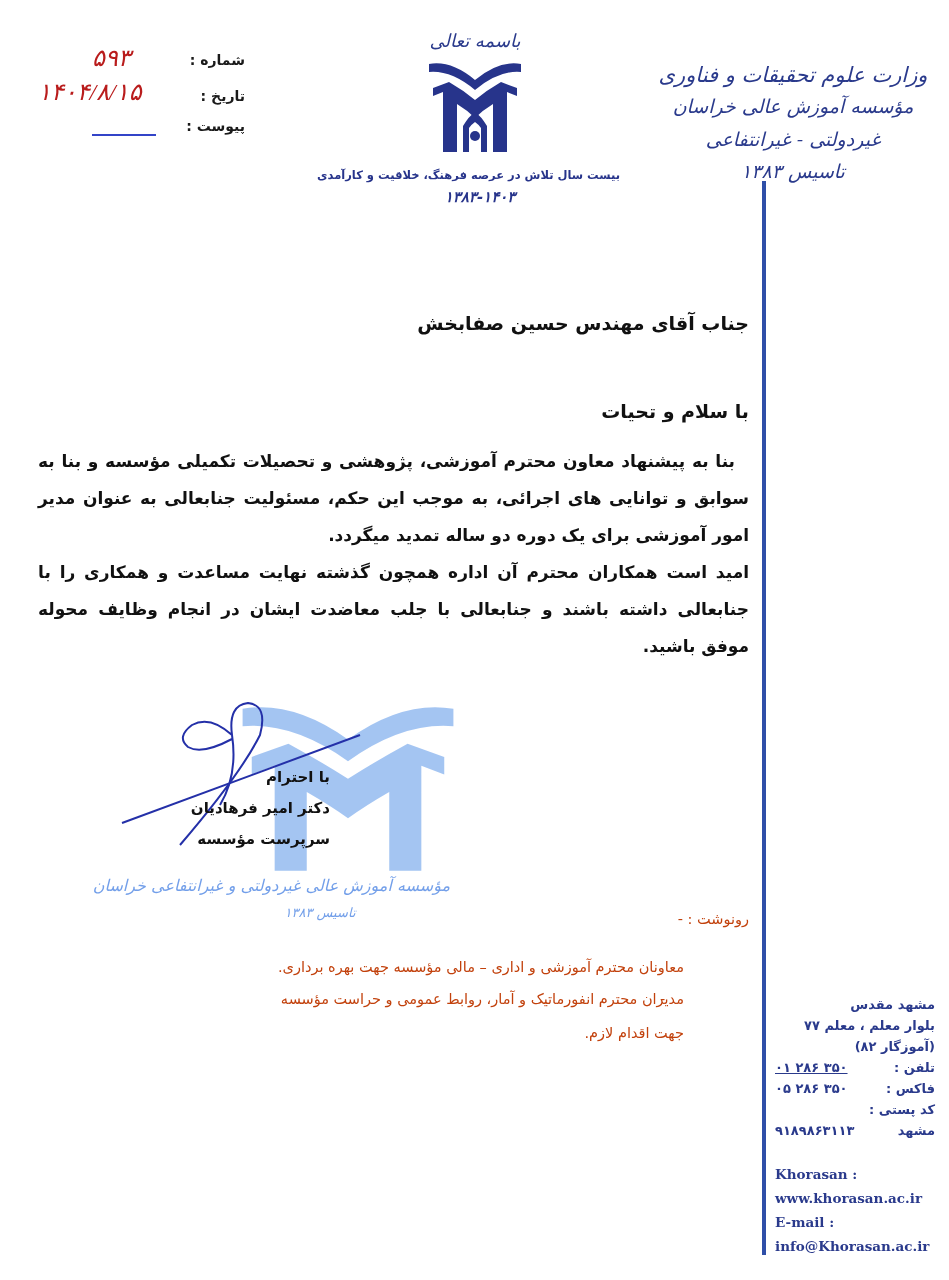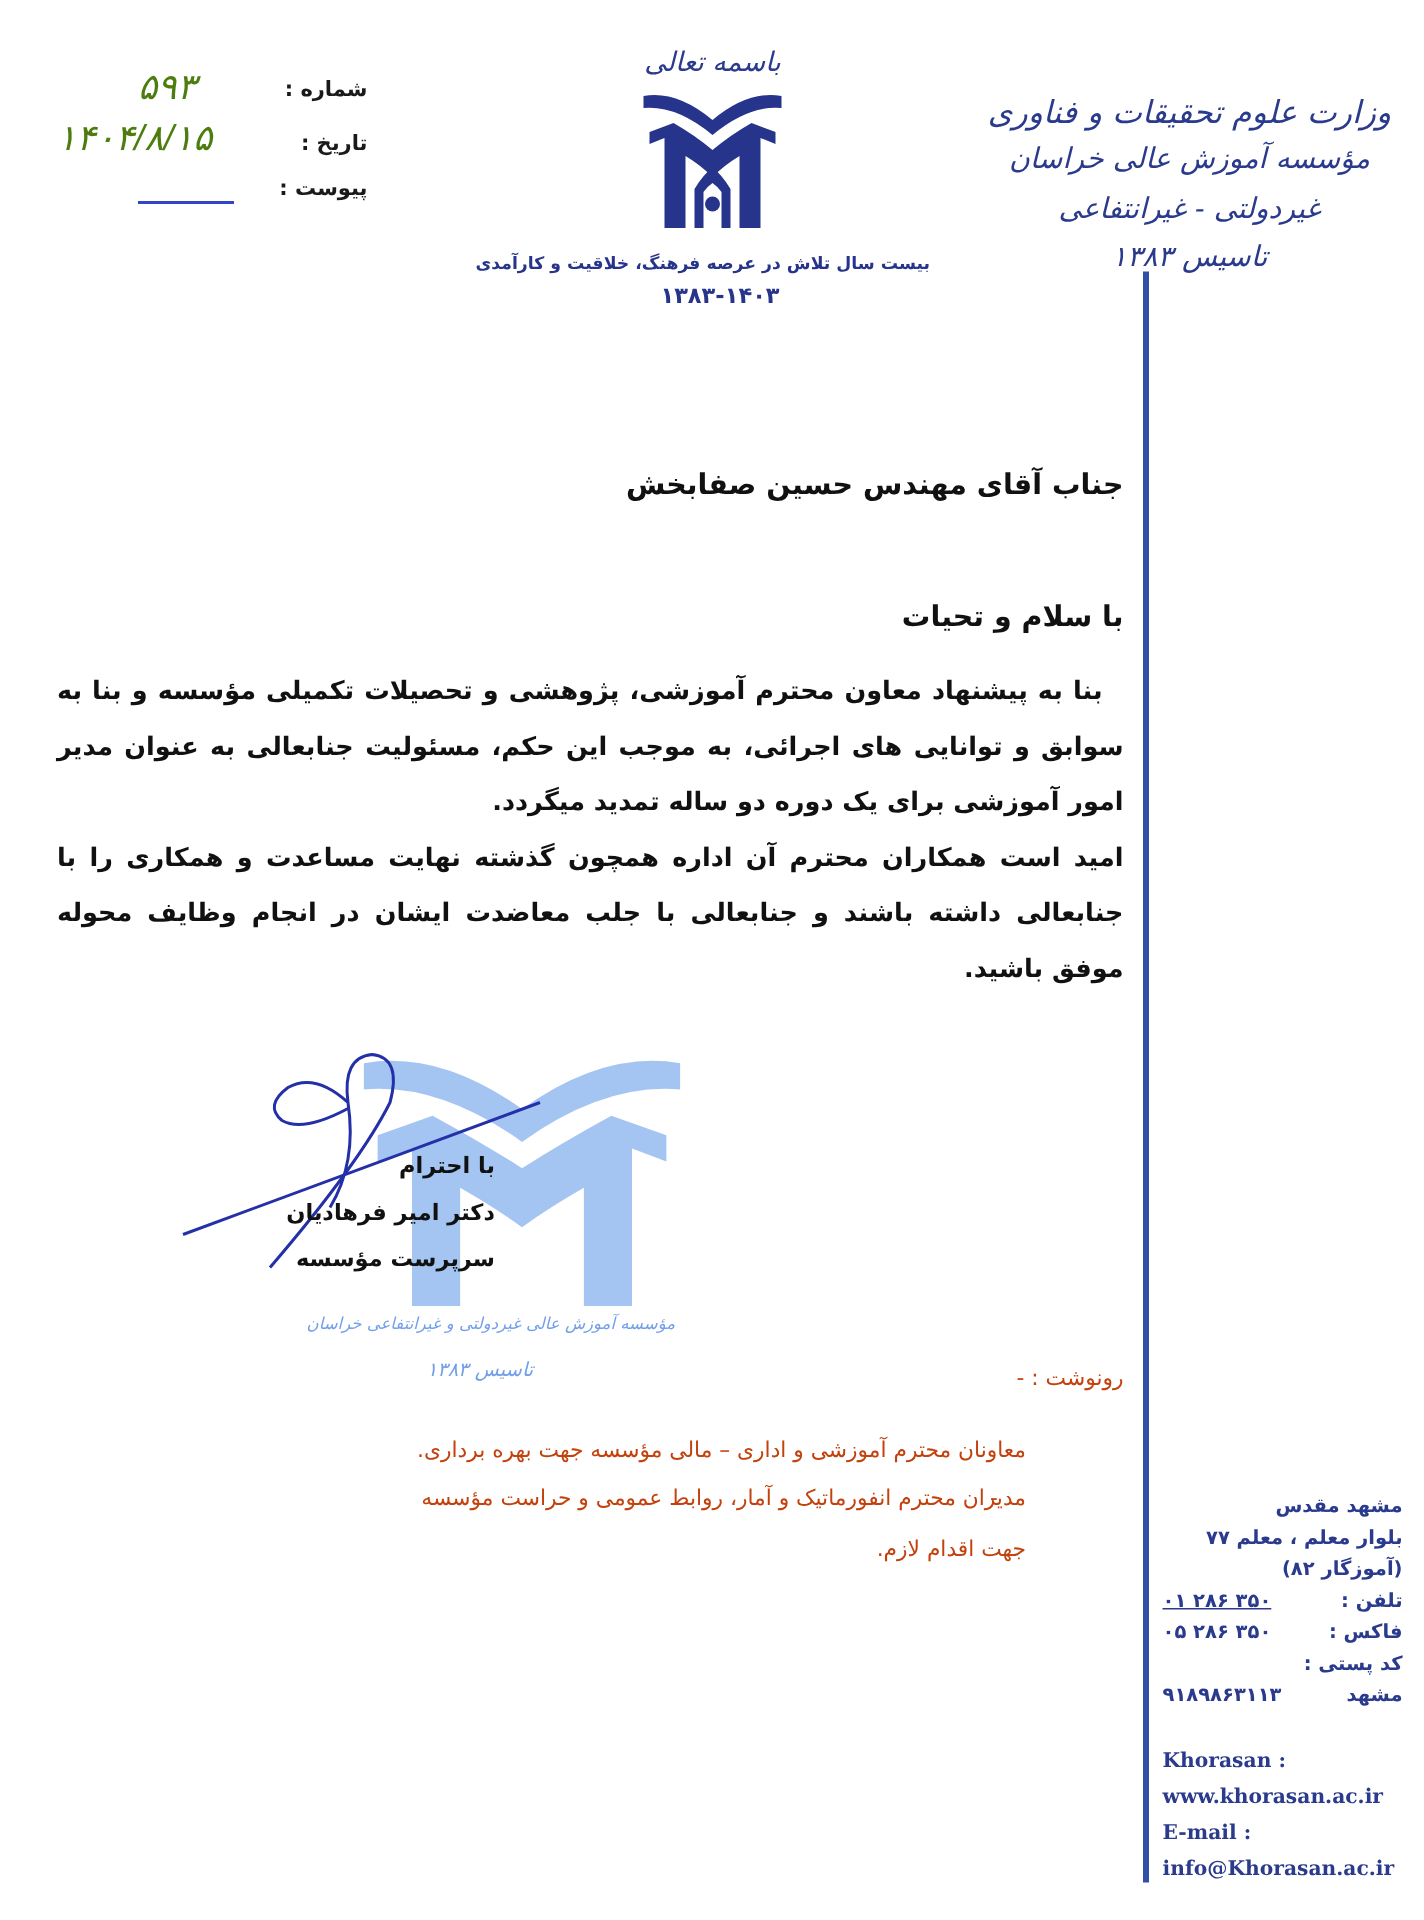--- a/index.html
+++ b/index.html
@@ -16,21 +16,21 @@
   .inst { color: #2a3a8c; font-family: "DejaVu Serif", serif; font-style: italic; text-align: center; }
   .inst-line { white-space: nowrap; }
 
   
   .logo-top { color: #2a3a8c; font-family: "DejaVu Serif", serif; font-style: italic; font-size: 18px; text-align: center; }
   .logo-tag { color: #27348b; font-weight: bold; font-size: 11.5px; text-align: right; white-space: nowrap; }
   .logo-years { color: #27348b; font-weight: bold; font-size: 15px; text-align: center; letter-spacing: 1px; }
 
   
   .ref-label { font-weight: bold; font-size: 14px; color: #1a1a1a; white-space: nowrap; }
-  .ref-val { color: #4d7c0f; font-family: Liberation Sans, sans-serif; font-style: italic; font-size: 24px; white-space: nowrap; text-align: right; }
+  .ref-val { color: #b91c1c; font-family: Liberation Serif, serif; font-style: italic; font-size: 24px; white-space: nowrap; text-align: right; }
 
   
   .vrule { left: 762px; top: 181px; width: 4px; height: 1074px; background: #2f4fa8; }
 
   
   .addressee { font-weight: bold; font-size: 19px; white-space: nowrap; }
   .greeting { font-weight: bold; font-size: 19px; white-space: nowrap; }
   .body-text {
     font-weight: bold; font-size: 17px; line-height: 37px;
     text-align: justify; text-align-last: right;
@@ -67,21 +67,21 @@
       <path d="M2 4 Q24 0 48 20 Q72 0 94 4 L94 12 Q72 10 48 30 Q24 10 2 12 Z"></path>
 
       <path d="M6 28 L22 22 Q36 30 48 40 Q60 30 74 22 L90 28 L90 36 L80 32 L80 92 L66 92 L66 44 Q56 50 48 58 Q40 50 30 44 L30 92 L16 92 L16 32 L6 36 Z"></path>
 
       <path d="M36 92 L36 66 Q42 56 48 52 Q54 56 60 66 L60 92 L54 92 L54 68 Q51 64 48 62 Q45 64 42 68 L42 92 Z"></path>
       <circle cx="48" cy="76" r="5"></circle>
     </g>
   </svg>
 </div>
 <div class="abs logo-tag rtl" style="left:340px; top:168px; width:280px;">بیست سال تلاش در عرصه فرهنگ، خلاقیت و کارآمدی</div>
-<div class="abs logo-years" style="left:420px; top:188px; width:120px;">۱۳۸۳-۱۴۰۳</div>
+<div class="abs logo-years" style="left:420px; top:188px; width:120px;font-style:italic;">۱۳۸۳-۱۴۰۳</div>
 
 <div class="abs ref-label rtl" style="left:185px; top:52px; width:60px; text-align:right;">شماره :</div>
 <div class="abs ref-val" style="left:92px; top:44px;">۵۹۳</div>
 <div class="abs ref-label rtl" style="left:185px; top:88px; width:60px; text-align:right;">تاریخ :</div>
 <div class="abs ref-val" style="left:38px; top:78px;">۱۴۰۴/۸/۱۵</div>
 <div class="abs ref-label rtl" style="left:185px; top:118px; width:60px; text-align:right;">پیوست :</div>
 <div class="abs" style="left:92px; top:134px; width:64px; height:2px; background:#3344c8;"></div>
 
 <div class="abs vrule"></div>
 
@@ -105,21 +105,21 @@
   <svg width="260" height="160" viewBox="0 0 260 160">
     <path d="M2 128 L240 40" stroke="#2430a8" stroke-width="2" fill="none"></path>
     <path d="M60 150 Q120 80 140 40 Q148 10 128 8 Q108 10 112 40 Q118 80 100 110 M112 40 Q90 20 72 30 Q56 42 68 52 Q82 60 112 44" stroke="#2430a8" stroke-width="2" fill="none"></path>
   </svg>
 </div>
 <div class="abs sig rtl" style="left:200px; top:762px; width:130px;">
   <div>با احترام</div>
   <div>دکتر امیر فرهادیان</div>
   <div>سرپرست مؤسسه</div>
 </div>
-<div class="abs stamp-text rtl" style="left:205px; top:876px; width:245px; text-align:center; font-size:11px;">مؤسسه آموزش عالی غیردولتی و غیرانتفاعی خراسان</div>
+<div class="abs stamp-text rtl" style="left:205px; top:876px; width:245px; text-align:center; font-size:16px;">مؤسسه آموزش عالی غیردولتی و غیرانتفاعی خراسان</div>
 <div class="abs stamp-text rtl" style="left:280px; top:905px; width:80px; text-align:center; font-size:13px;">تاسیس ۱۳۸۳</div>
 
 <div class="abs cc-label rtl" style="right:200px; top:896px;">رونوشت : -</div>
 <div class="abs cc-item rtl" style="right:265px; top:944px;">معاونان محترم آموزشی و اداری – مالی مؤسسه جهت بهره برداری.</div>
 <div class="abs cc-item" style="left:660px; top:976px;">-</div>
 <div class="abs cc-item rtl" style="right:265px; top:976px;">مدیران محترم انفورماتیک و آمار، روابط عمومی و حراست مؤسسه</div>
 <div class="abs cc-item rtl" style="right:265px; top:1010px;">جهت اقدام لازم.</div>
 
 <div class="abs contact rtl" style="left:775px; top:994px; width:160px; text-align:right;">
   <div>مشهد مقدس</div>

